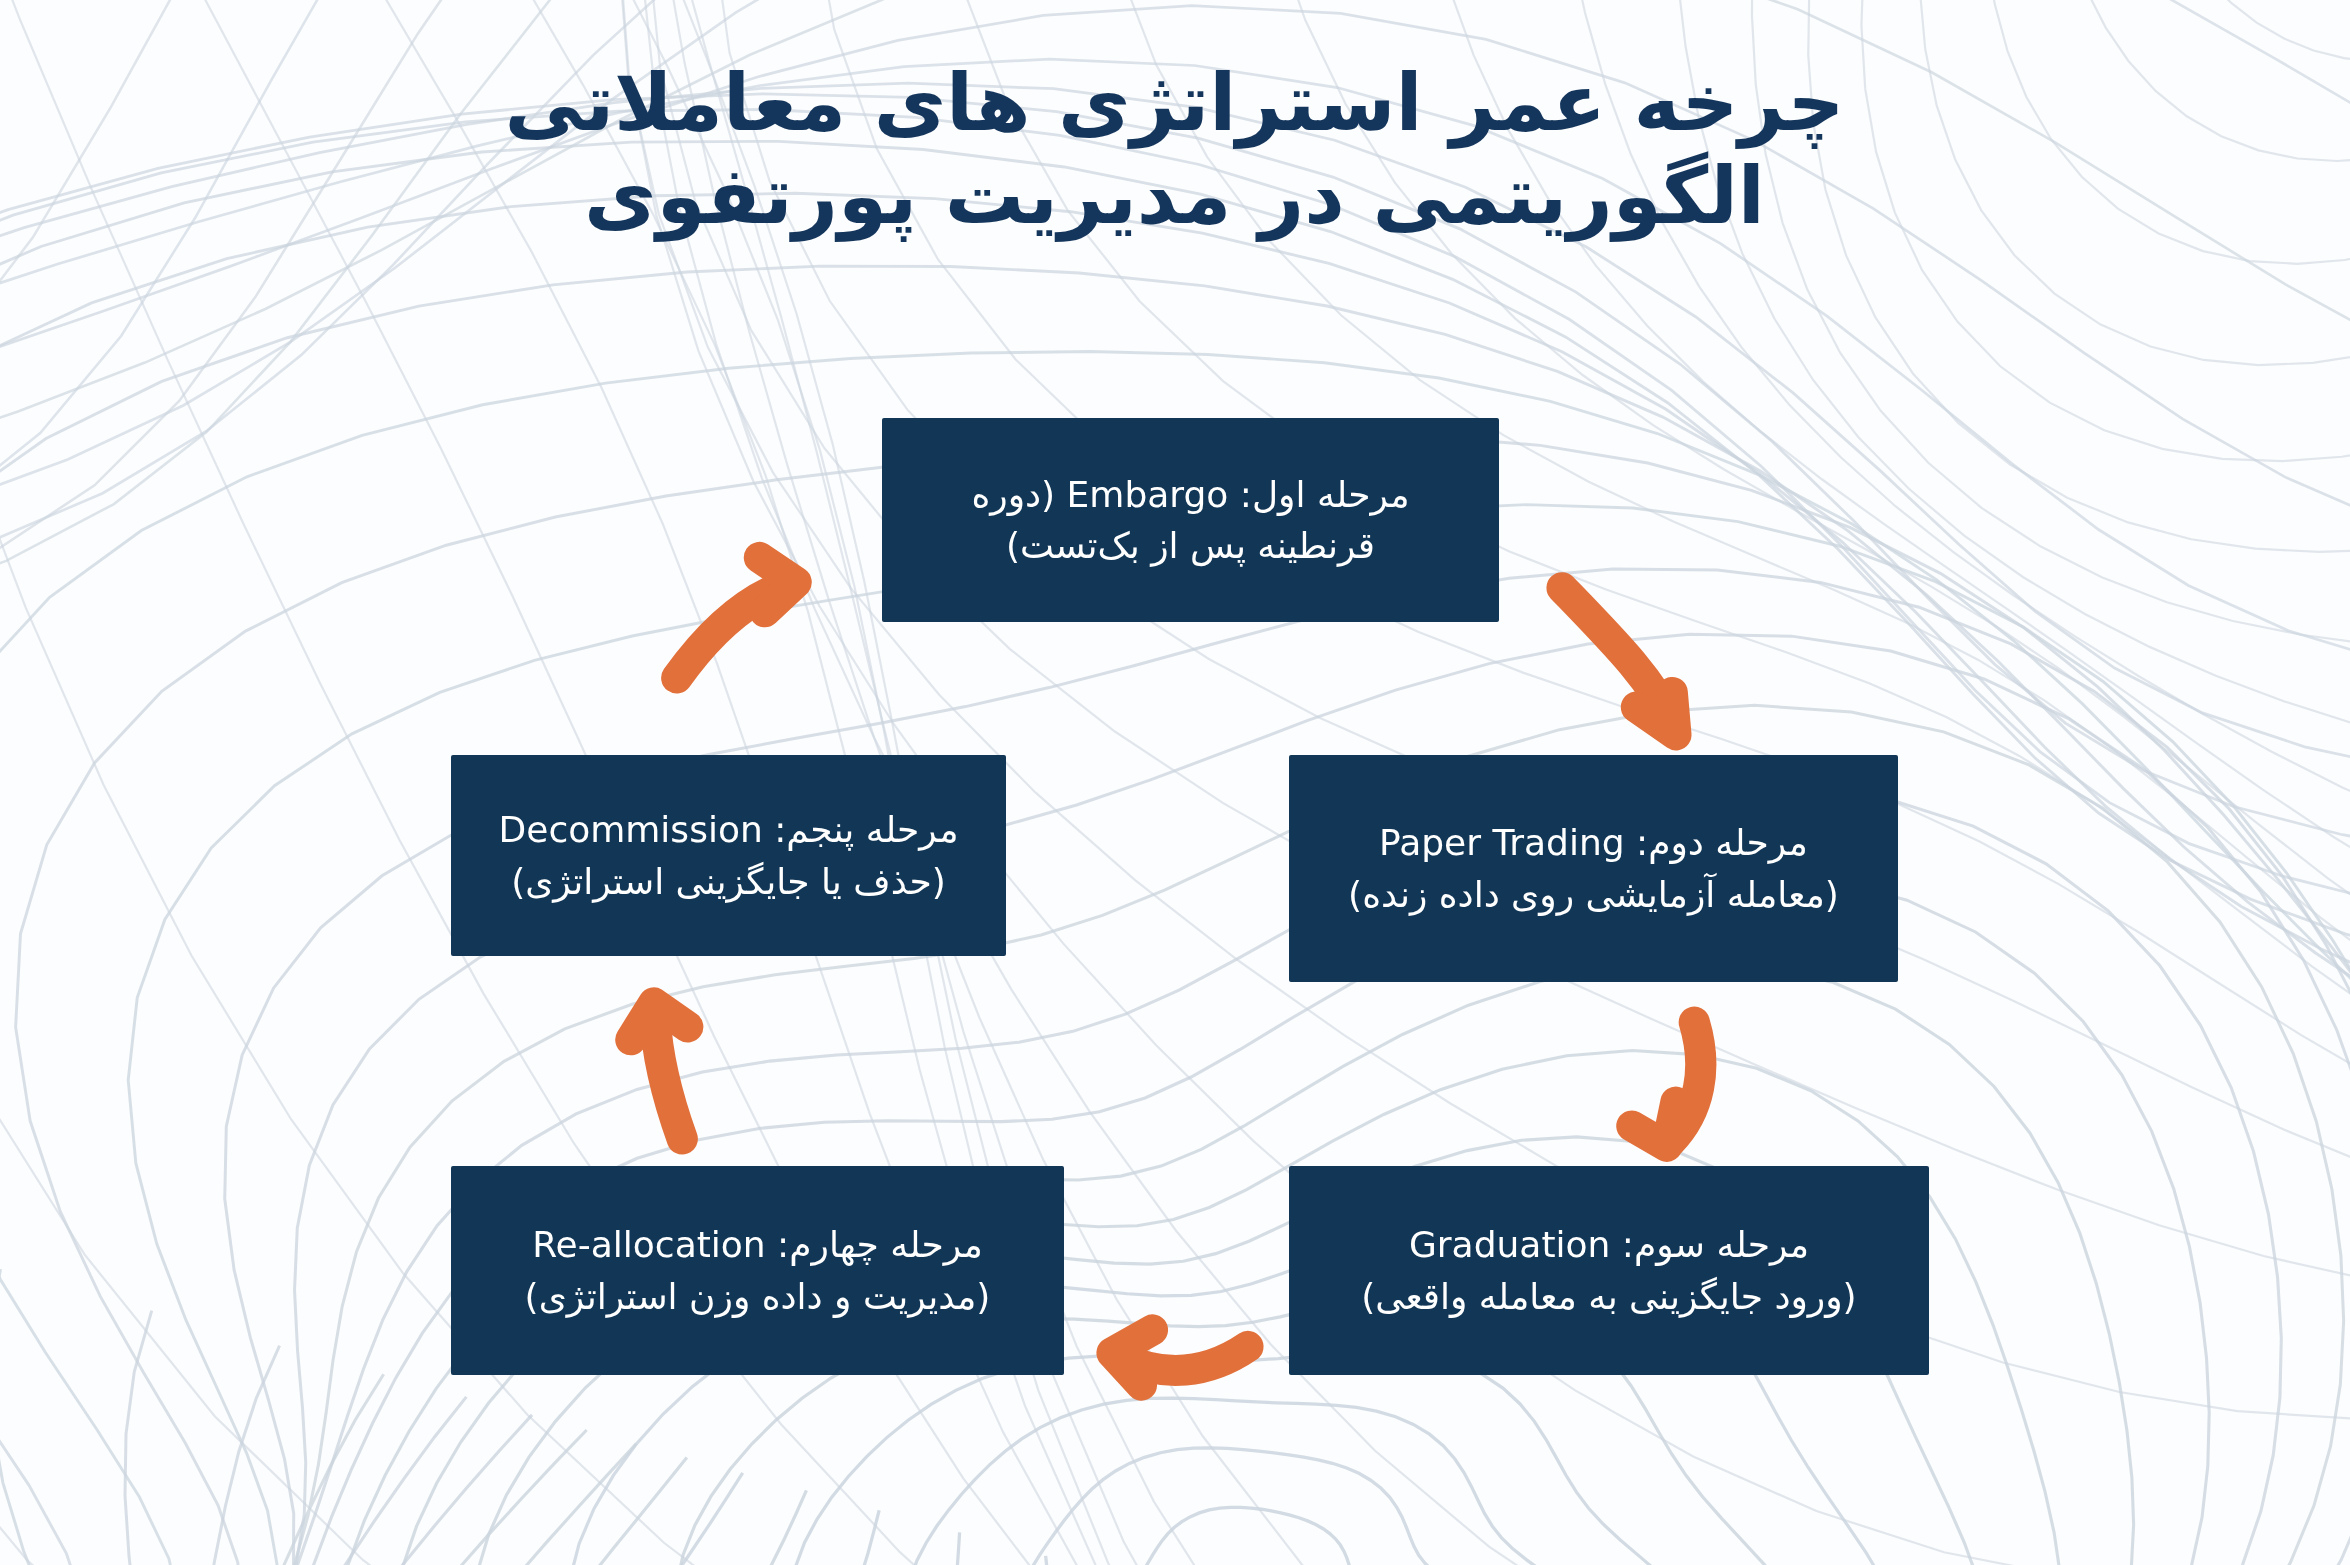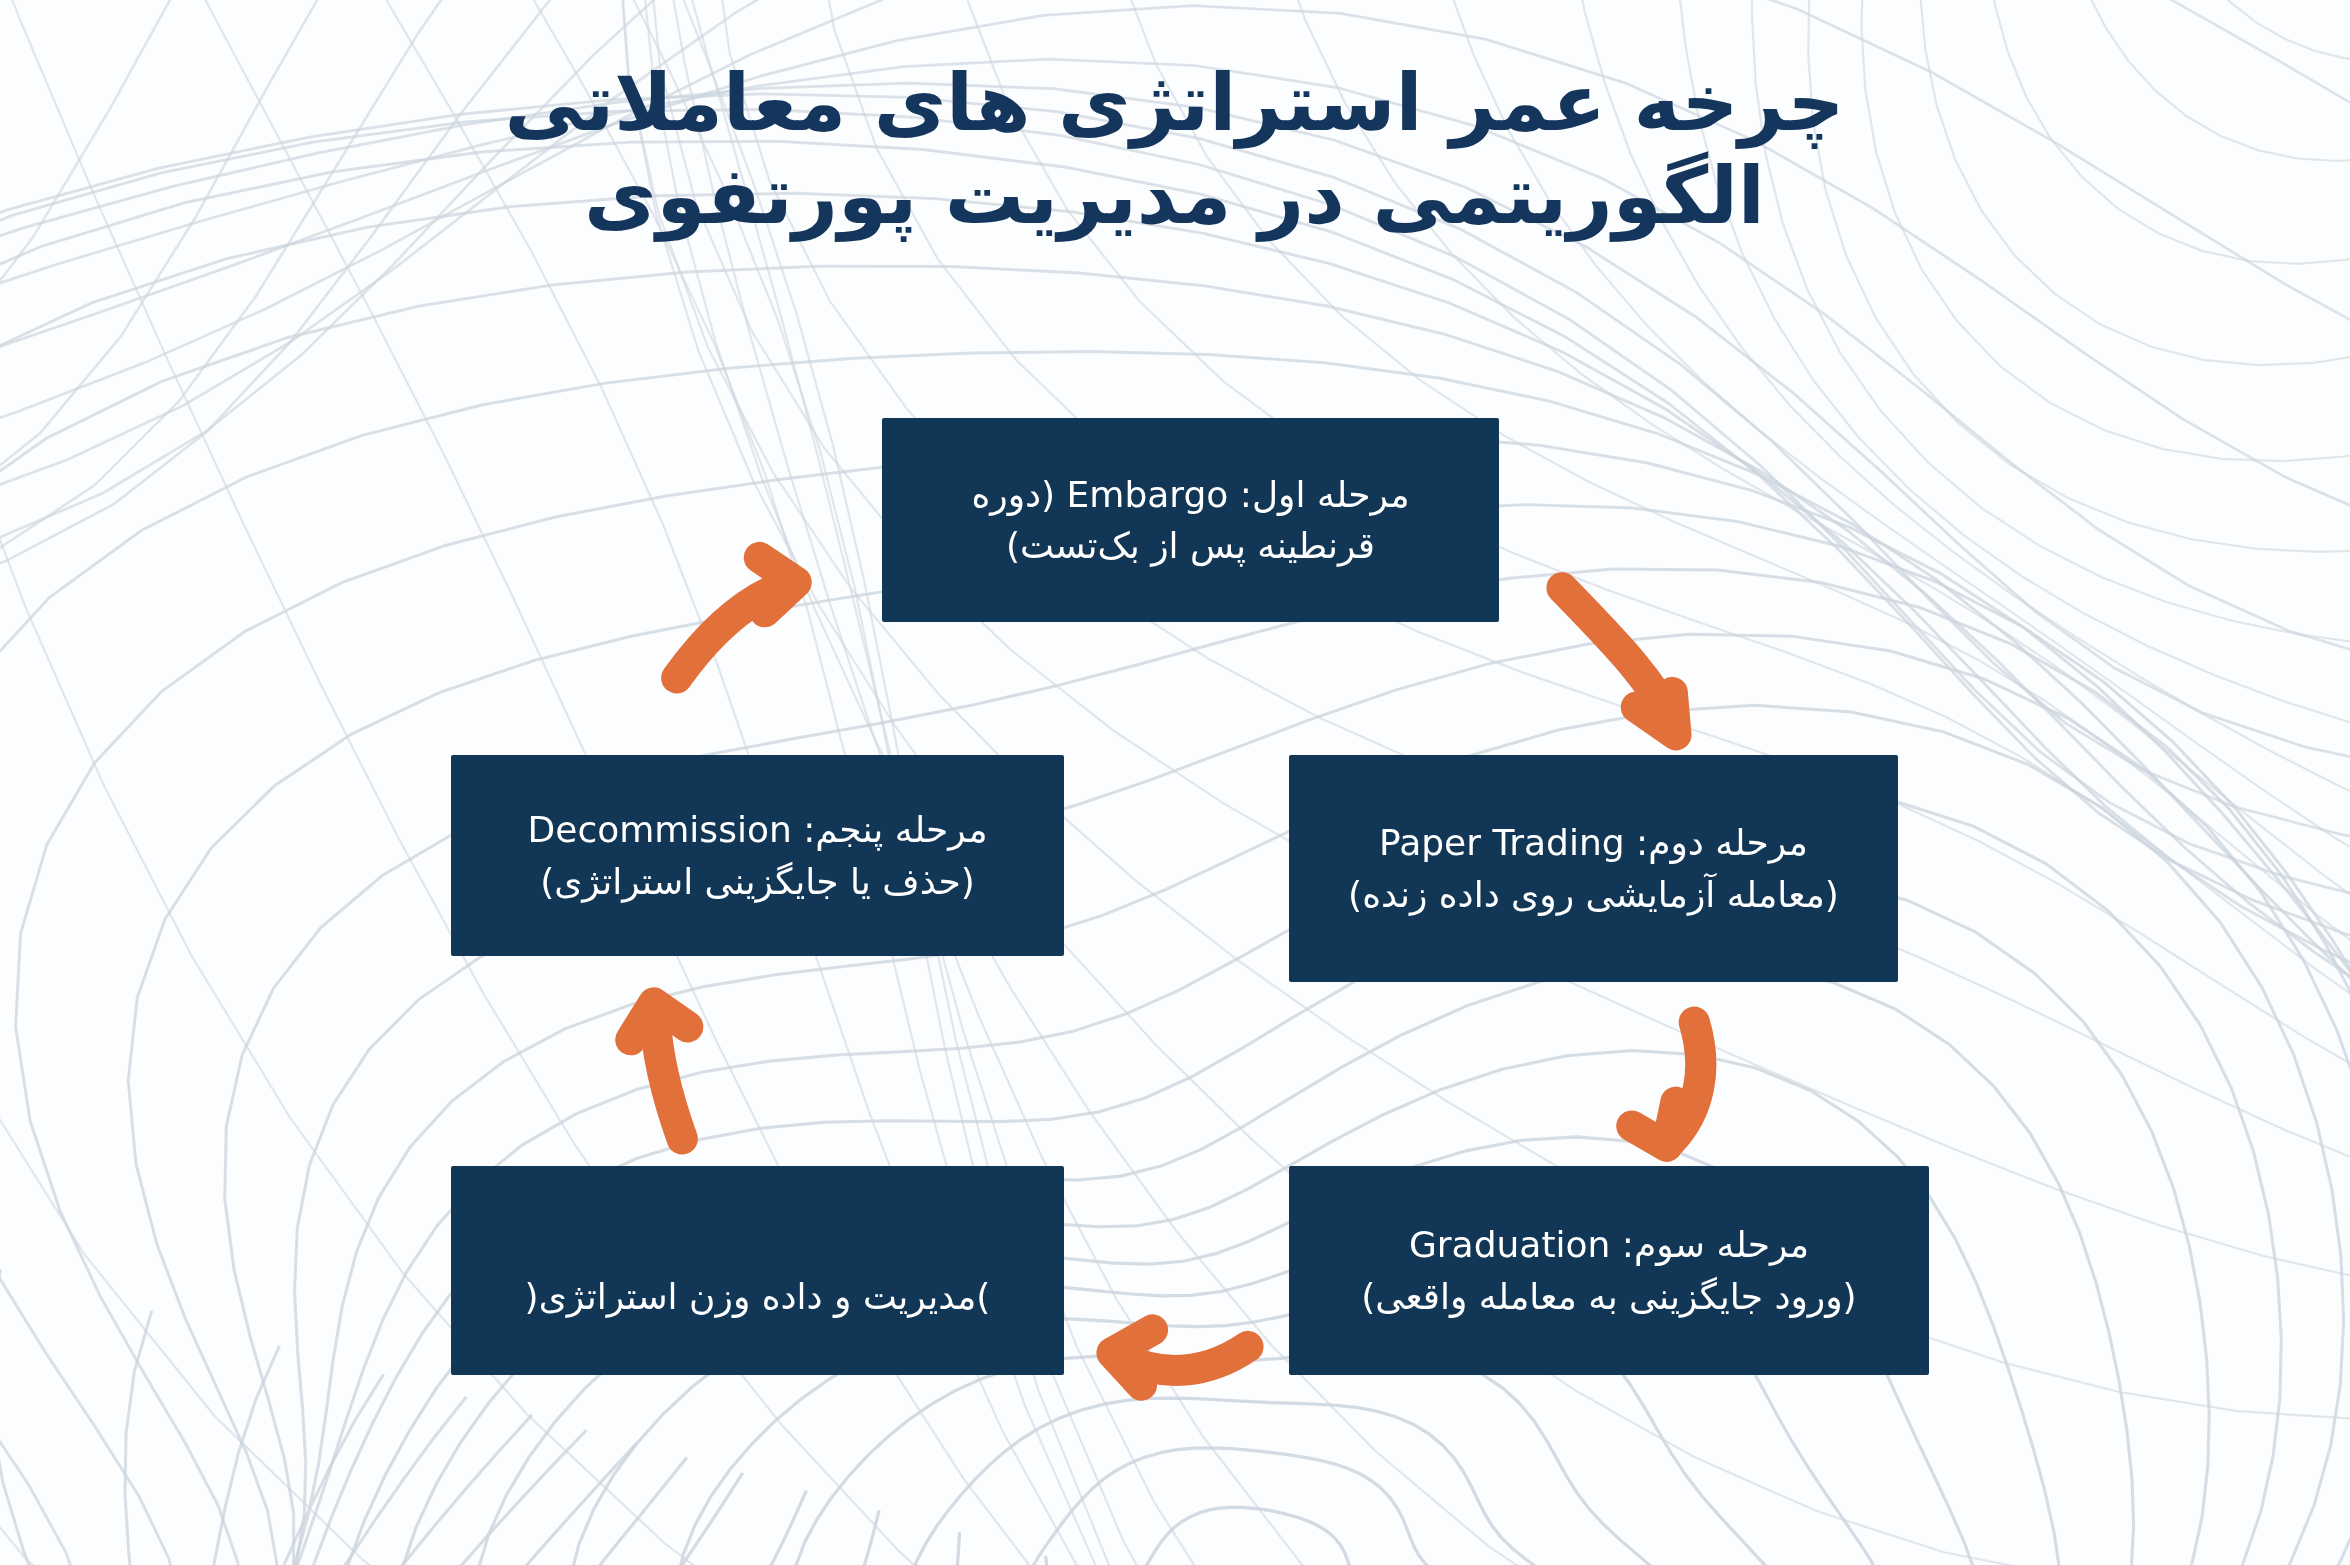--- a/index.html
+++ b/index.html
@@ -63,21 +63,21 @@
     line-height: 1.42;
     text-align: center;
     direction: rtl;
     unicode-bidi: plaintext;
     font-weight: 400;
   }
   #box-1 { left: 883px; top: 418px;  width: 617px; height: 204px; }
   #box-2 { left: 1290px; top: 755px; width: 609px; height: 227px; }
   #box-3 { left: 1290px; top: 1166px; width: 640px; height: 209px; }
   #box-4 { left: 452px;  top: 1166px; width: 613px; height: 209px; }
-  #box-5 { left: 452px;  top: 755px;  width: 613px; height: 201px; }
+  #box-5 { left: 452px;  top: 755px;  width: 555px; height: 201px; }
 
   
   #arrows {
     position: absolute;
     inset: 0;
     width: 2351px;
     height: 1566px;
     z-index: 3;
     pointer-events: none;
   }
@@ -240,21 +240,21 @@
 
   <div class="stage-box" id="box-3">
     <div class="stage-text">
       <span>مرحله سوم: Graduation</span><br>
       <span>(ورود جایگزینی به معامله واقعی)</span>
     </div>
   </div>
 
   <div class="stage-box" id="box-4">
     <div class="stage-text">
-      <br>
+      <span>مرحله چهارم: Re-allocation</span><br>
       <span>(مدیریت و داده وزن استراتژی)</span>
     </div>
   </div>
 
   <div class="stage-box" id="box-5">
     <div class="stage-text">
       <span>مرحله پنجم: Decommission</span><br>
       <span>(حذف یا جایگزینی استراتژی)</span>
     </div>
   </div>

